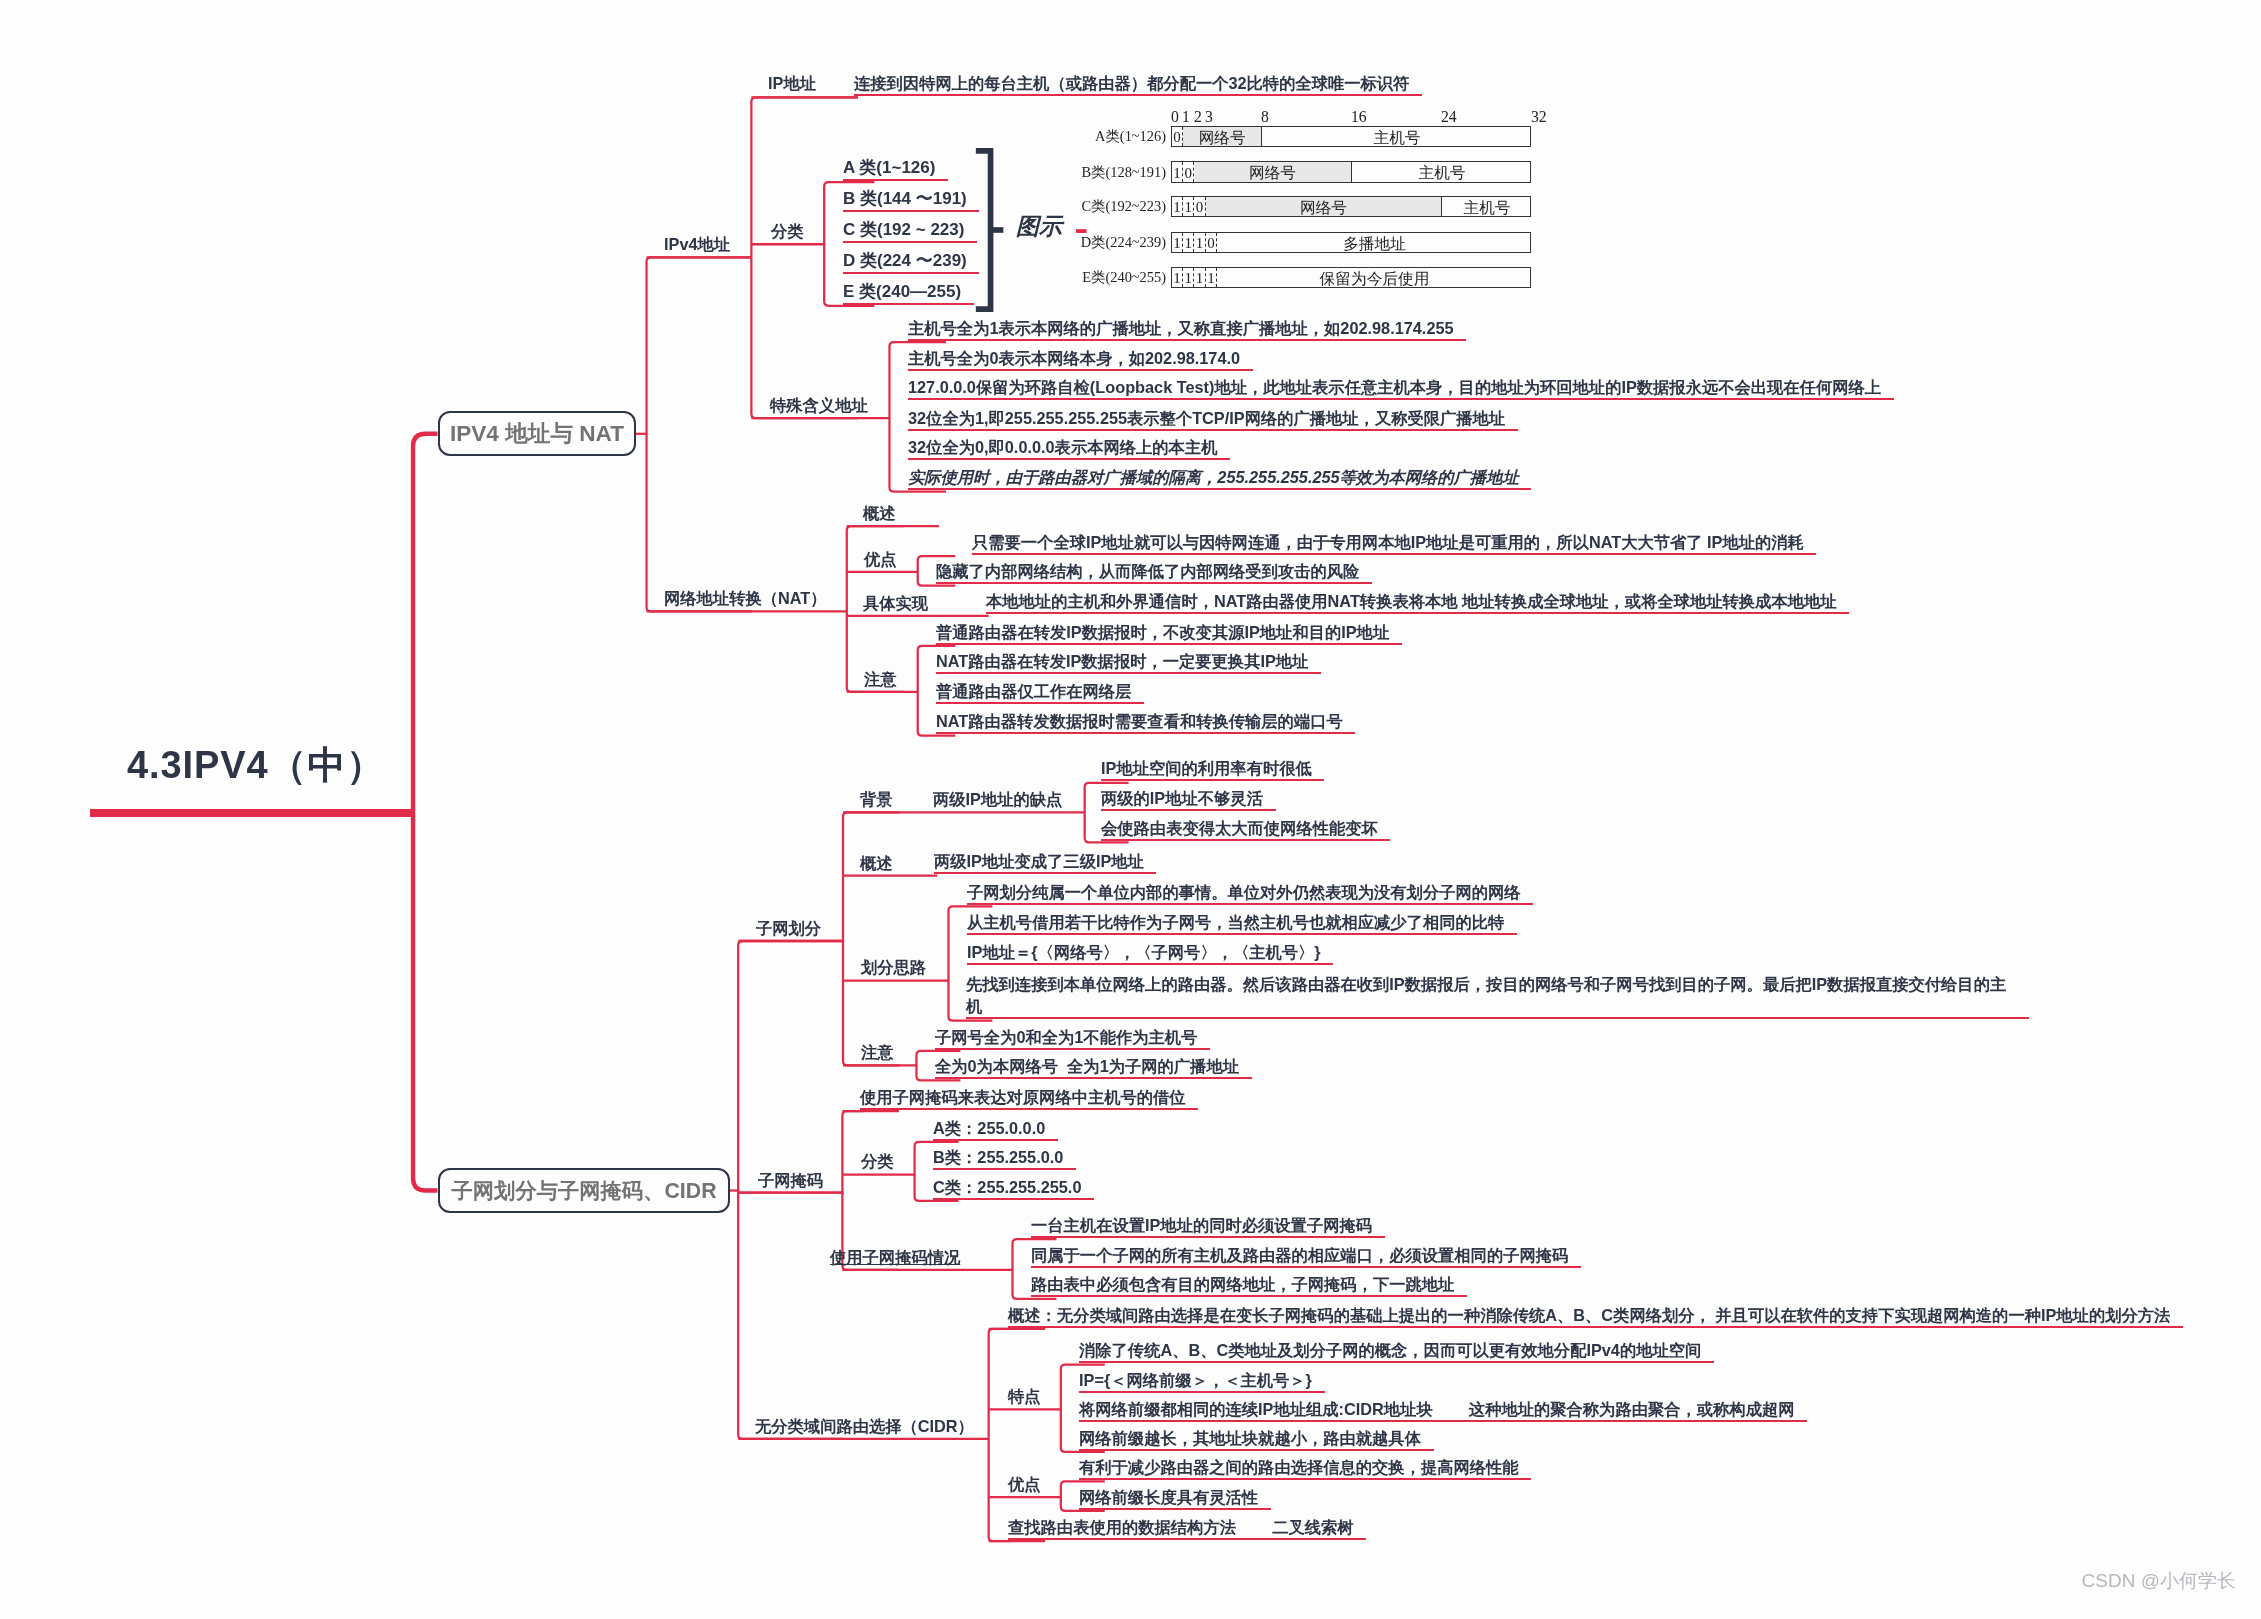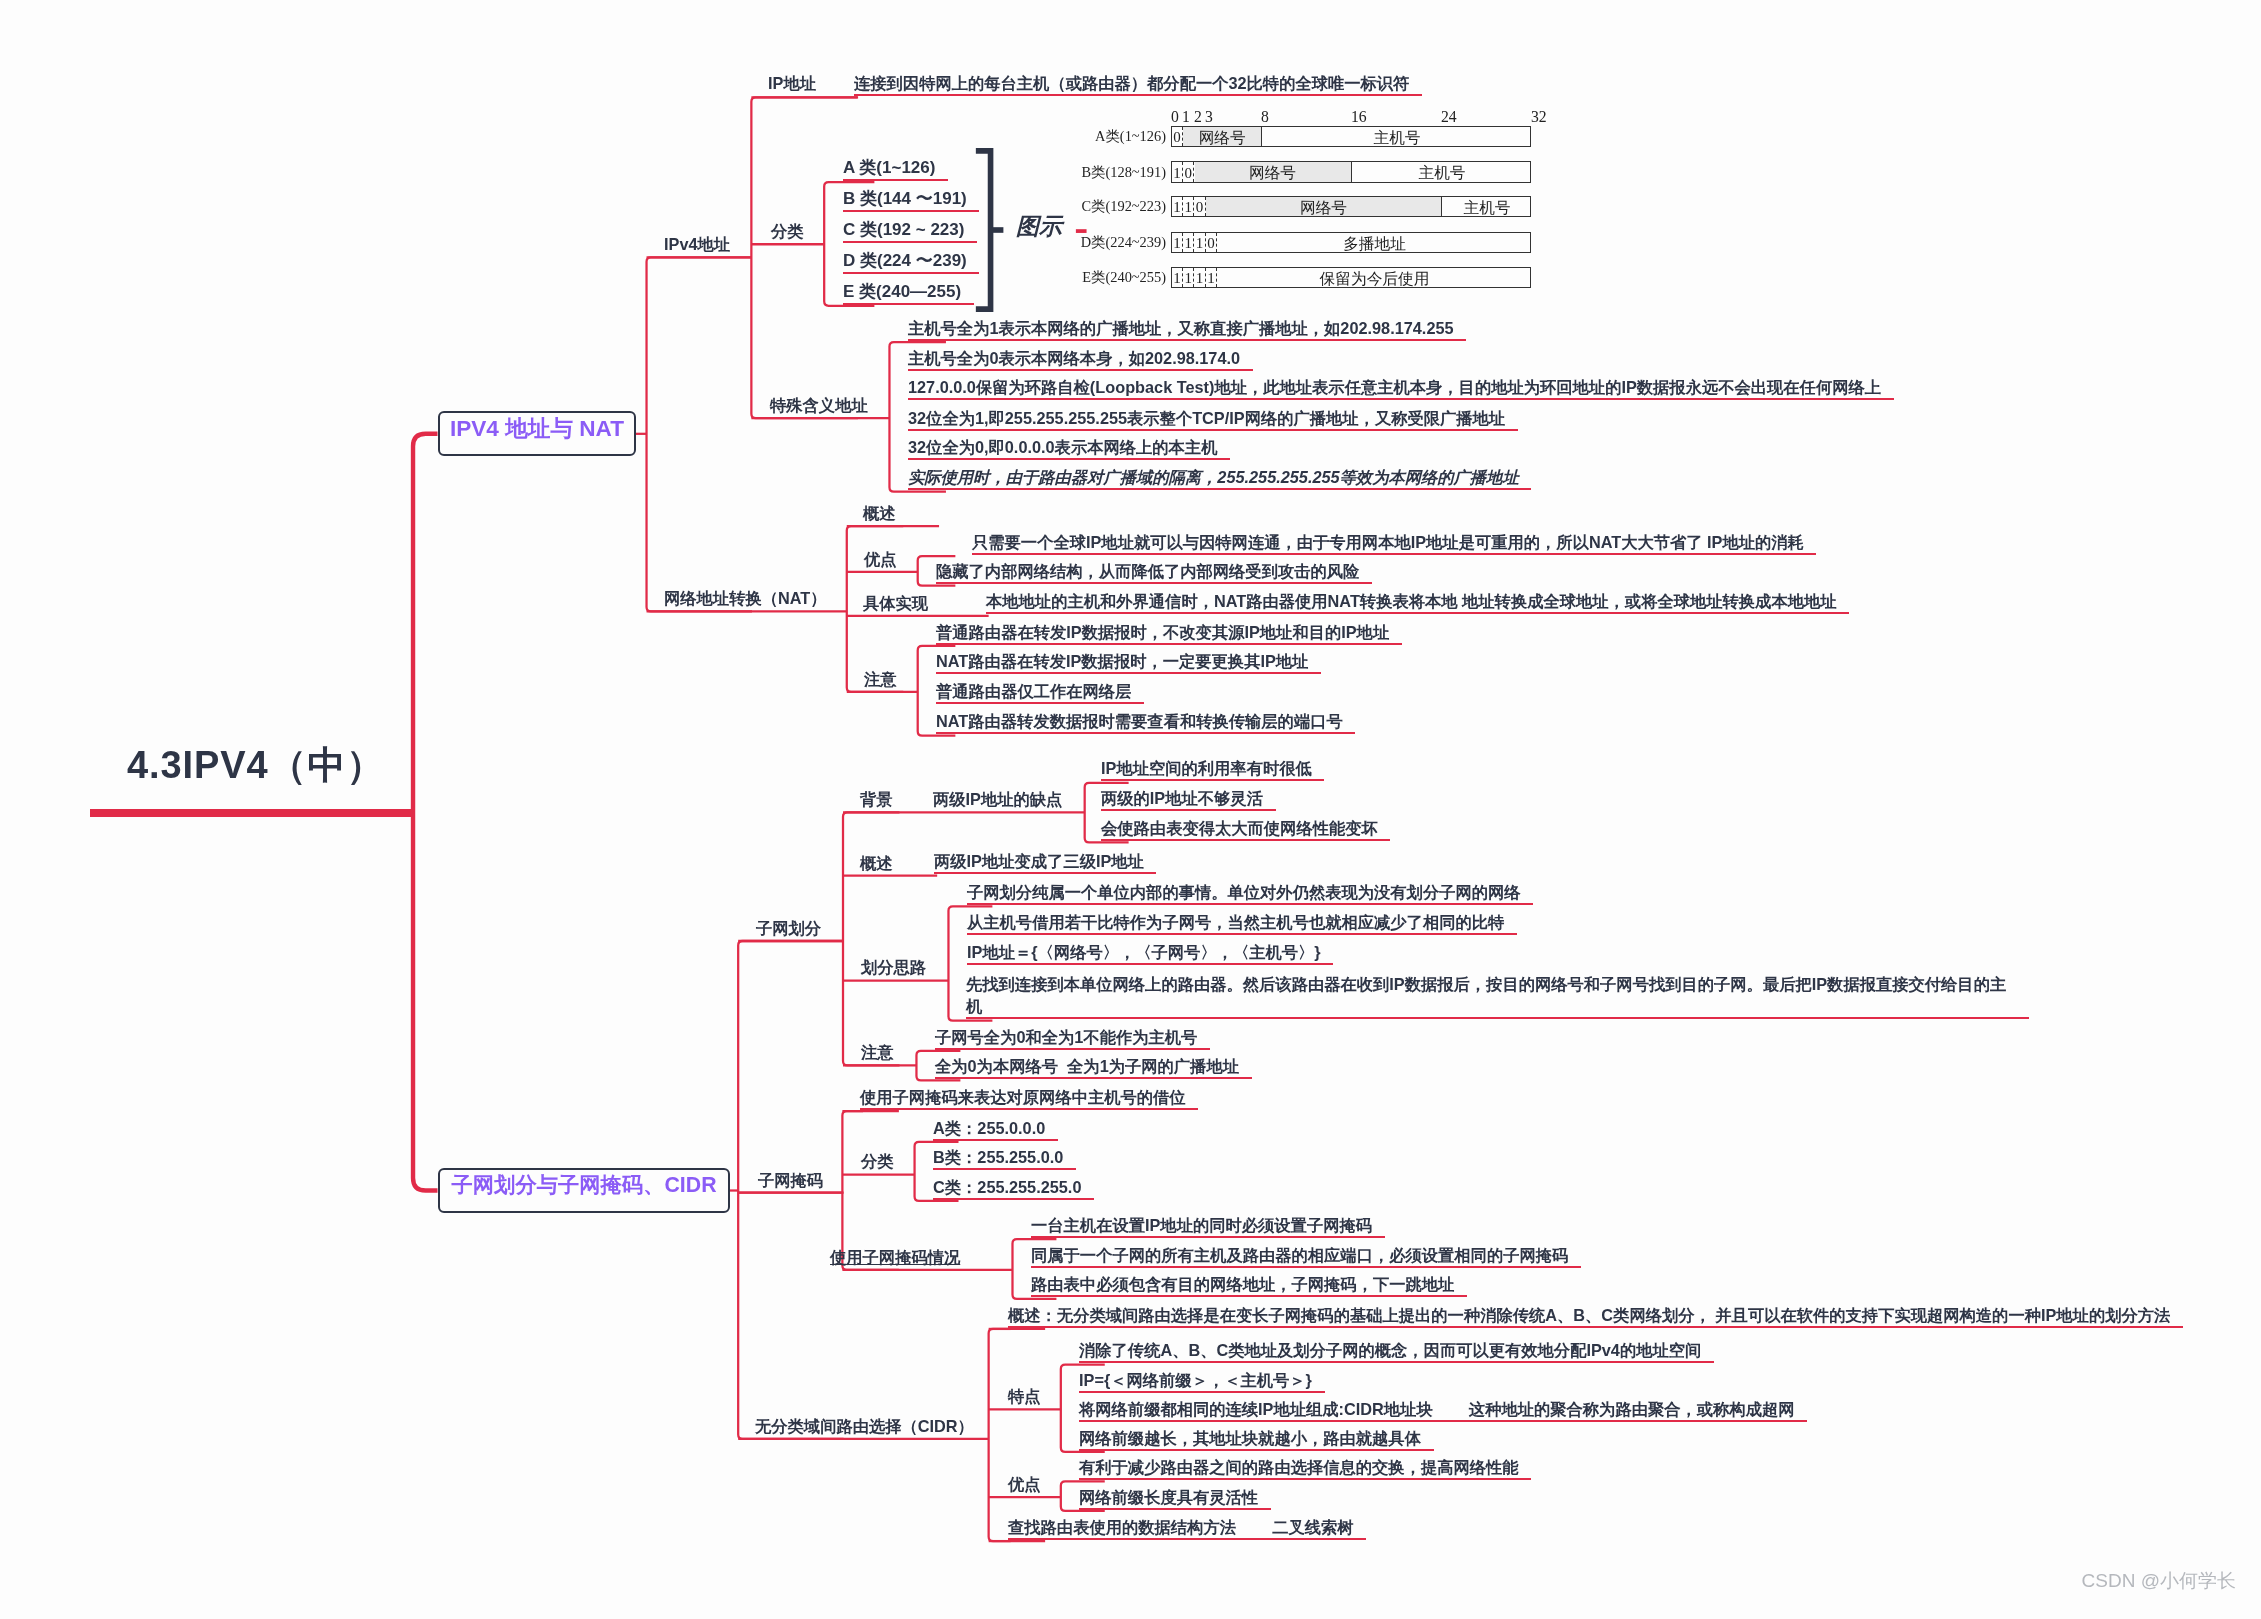--- a/index.html
+++ b/index.html
@@ -4,22 +4,22 @@
 <title>4.3IPV4</title>
 <style>
 html,body{margin:0;padding:0;}
 body{width:2261px;height:1619px;background:#fdfdfd;overflow:hidden;position:relative;
  font-family:"Liberation Sans","DejaVu Sans",sans-serif;}
 .stage{position:absolute;left:0;top:0;width:2261px;height:1619px;}
 svg.wires{position:absolute;left:0;top:0;width:2261px;height:1619px;overflow:visible;}
 .lf{position:absolute;white-space:pre;color:#2e3546;font-weight:700;
     border-bottom:2.3px solid #e12b48;display:inline-block;box-sizing:content-box;}
 .lb{position:absolute;white-space:pre;color:#2e3546;font-weight:700;}
-.nodebox{position:absolute;border:2.5px solid #2e3546;border-radius:6px;background:#fdfdfd;
-    display:flex;align-items:flex-start;justify-content:center;color:#8b5cf6;font-weight:800;
+.nodebox{position:absolute;border:2.5px solid #2e3546;border-radius:12px;background:#fdfdfd;
+    display:flex;align-items:center;justify-content:center;color:#737373;font-weight:800;
     box-sizing:border-box;white-space:nowrap;}
 .rootlbl{position:absolute;color:#2e3546;font-weight:800;white-space:pre;}
 .rootbar{position:absolute;background:#e12b48;}
 .wm{position:absolute;color:#b5b8bd;font-size:19px;white-space:pre;}
 .fig{position:absolute;font-family:"Liberation Serif","DejaVu Serif",serif;color:#222;}
 .figbit{position:absolute;font-size:15.7px;line-height:17.6px;white-space:pre;}
 .figrowlbl{position:absolute;font-size:14.4px;white-space:pre;text-align:right;right:auto;}
 .figrow{position:absolute;border:0.9px solid #333;box-sizing:border-box;}
 .figbitcell{position:absolute;top:0;border-right:0.9px dashed #333;box-sizing:border-box;
     font-size:15px;text-align:center;}

